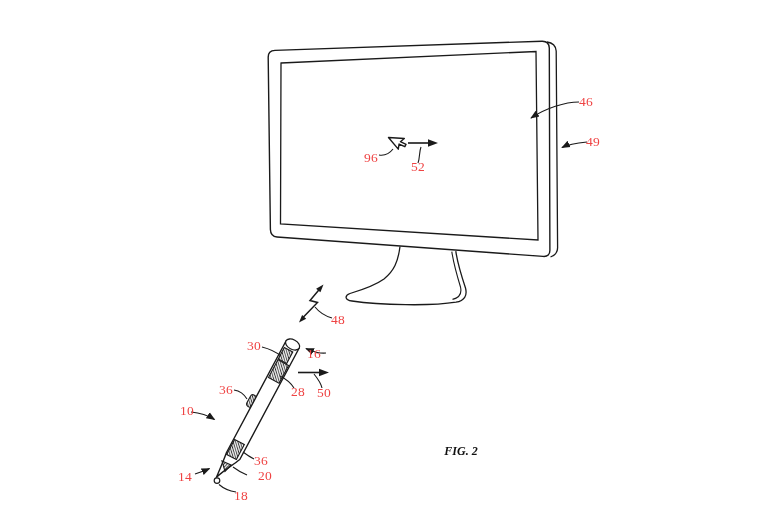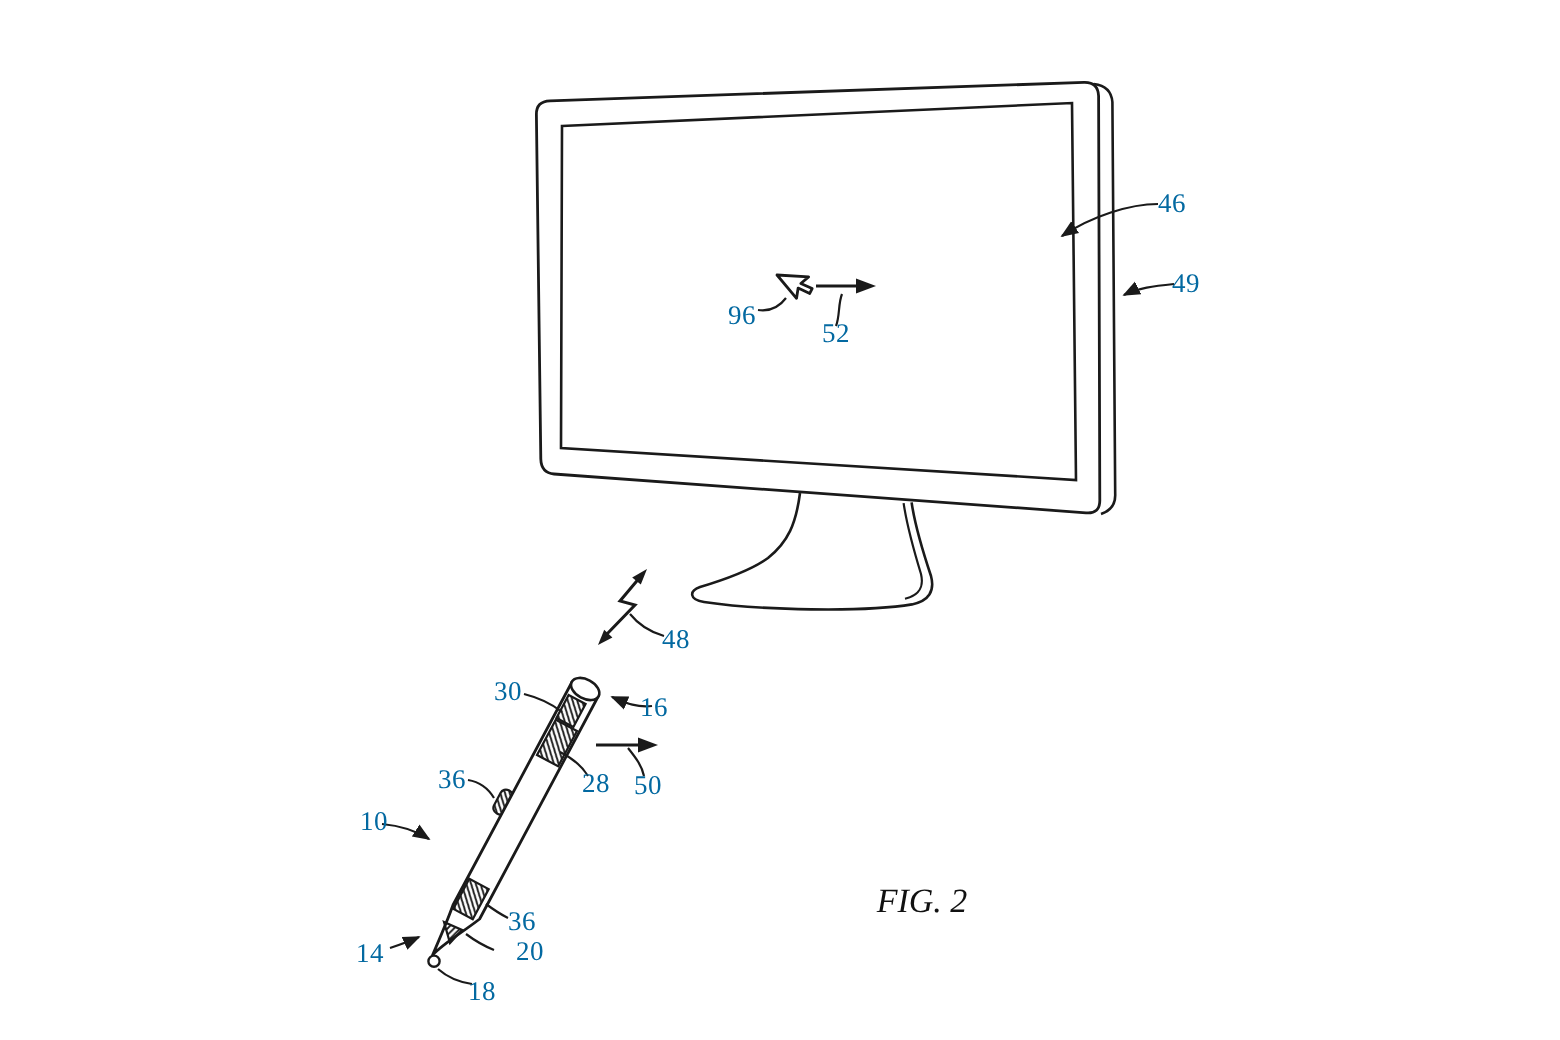--- a/index.html
+++ b/index.html
@@ -1,21 +1,21 @@
 <!DOCTYPE html>
 <html><head>
 <meta charset="utf-8">
 <style>
   html,body{margin:0;padding:0;background:#ffffff;}
   .page{position:relative;width:780px;height:520px;background:#ffffff;overflow:hidden;
         font-family:"Liberation Serif", serif;}
   .fig-svg{position:absolute;left:0;top:0;}
-  .ref-label{position:absolute;transform:translate(-50%,-50%);font-size:13.5px;color:#0369a1;
+  .ref-label{position:absolute;transform:translate(-50%,-50%);font-size:13.5px;color:#ef4444;
              letter-spacing:0.3px;white-space:nowrap;user-select:none;}
-  .fig-caption{position:absolute;transform:translate(-50%,-50%);font-size:17px;font-weight:normal;
+  .fig-caption{position:absolute;transform:translate(-50%,-50%);font-size:12px;font-weight:bold;
                font-style:italic;color:#111;white-space:nowrap;}
 </style>
 </head>
 <body>
 
 <div class="page">
 
   <svg class="fig-svg" width="780" height="520" viewBox="0 0 780 520">
     <defs>
       <pattern id="hatch" patternUnits="userSpaceOnUse" width="3.2" height="3.2">
@@ -99,21 +99,21 @@
       <path d="M236,492 C229,491 223,488 219,484.5"></path>
     </g>
   </svg>
 
   <span class="ref-label" style="left:371px;top:158px">96</span>
   <span class="ref-label" style="left:418px;top:167px">52</span>
   <span class="ref-label" style="left:586px;top:102px">46</span>
   <span class="ref-label" style="left:593px;top:142px">49</span>
   <span class="ref-label" style="left:338px;top:320px">48</span>
   <span class="ref-label" style="left:254px;top:346px">30</span>
-  <span class="ref-label" style="left:327px;top:354px">16</span>
+  <span class="ref-label" style="left:314px;top:354px">16</span>
   <span class="ref-label" style="left:226px;top:390px">36</span>
   <span class="ref-label" style="left:298px;top:392px">28</span>
   <span class="ref-label" style="left:324px;top:393px">50</span>
   <span class="ref-label" style="left:187px;top:411px">10</span>
   <span class="ref-label" style="left:261px;top:461px">36</span>
   <span class="ref-label" style="left:265px;top:476px">20</span>
   <span class="ref-label" style="left:185px;top:477px">14</span>
   <span class="ref-label" style="left:241px;top:496px">18</span>
 
   <span class="fig-caption" style="left:461px;top:451px">FIG. 2</span>

